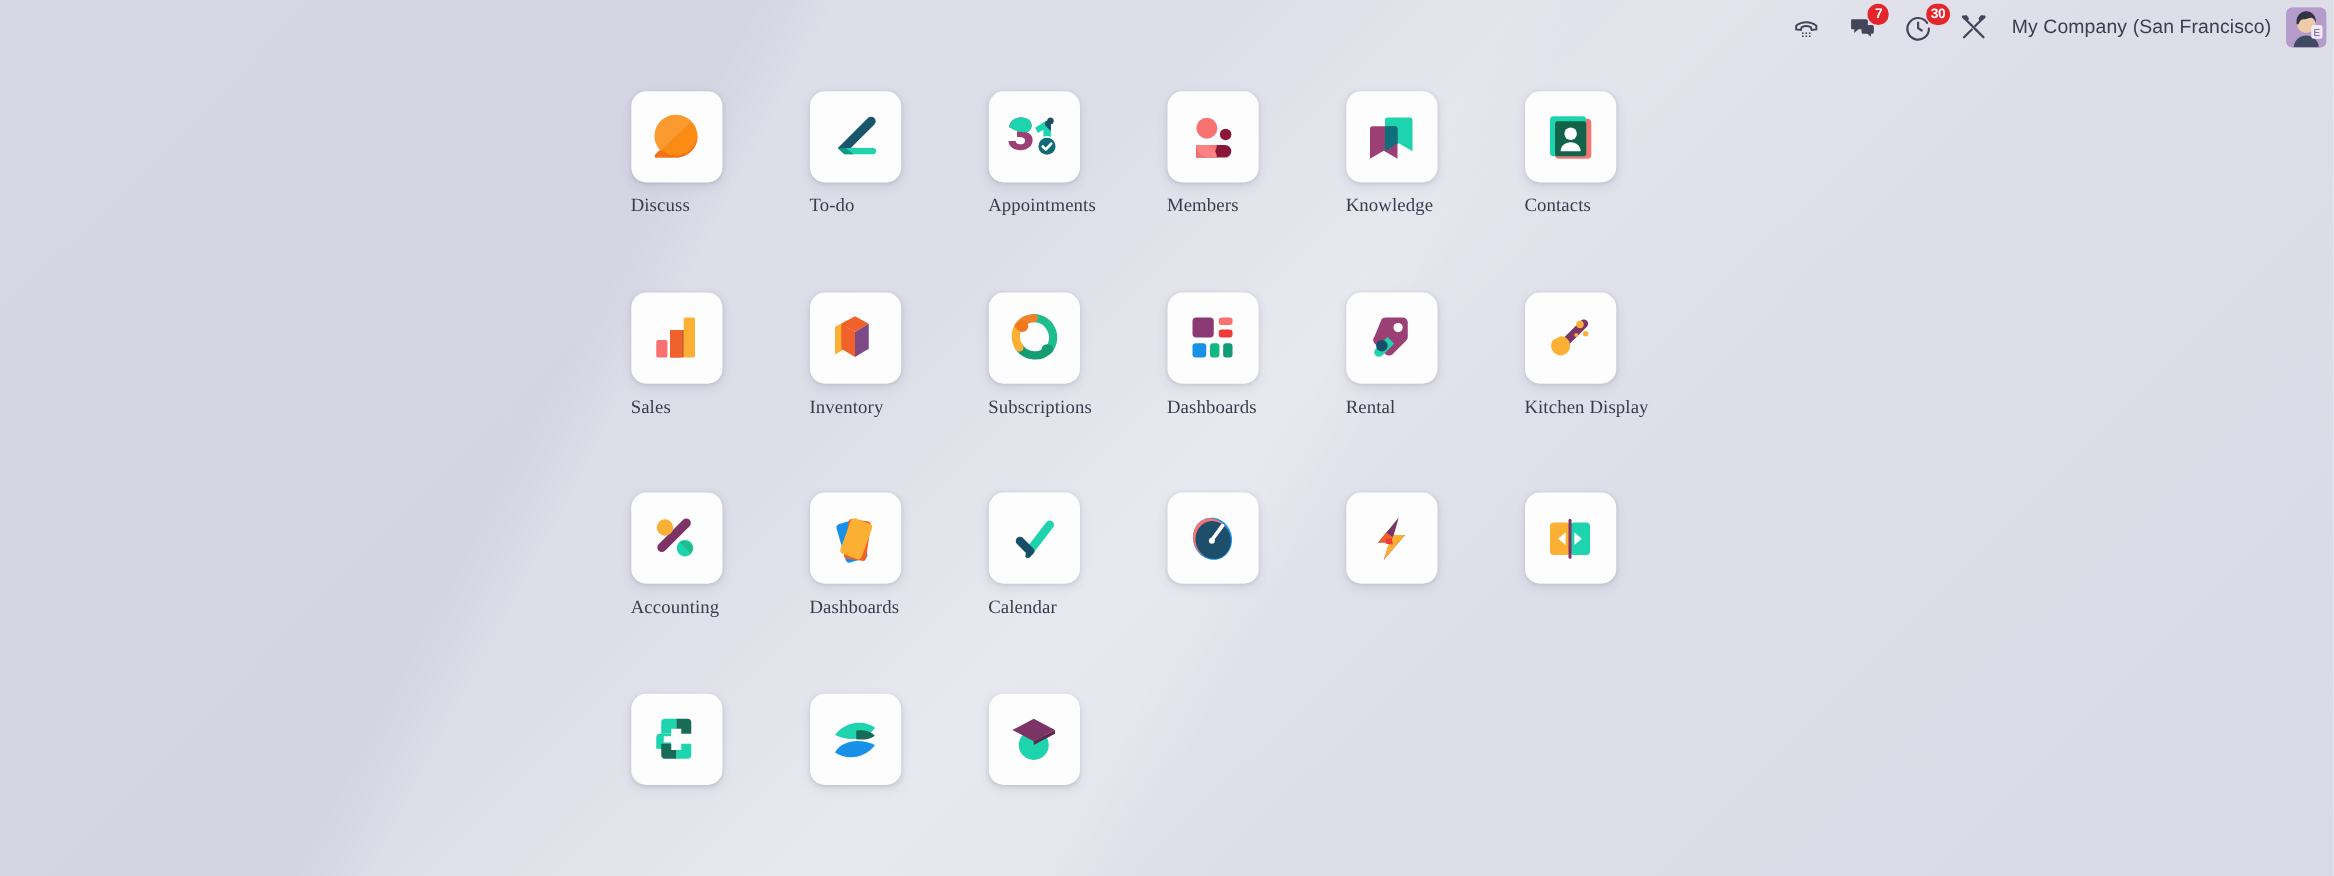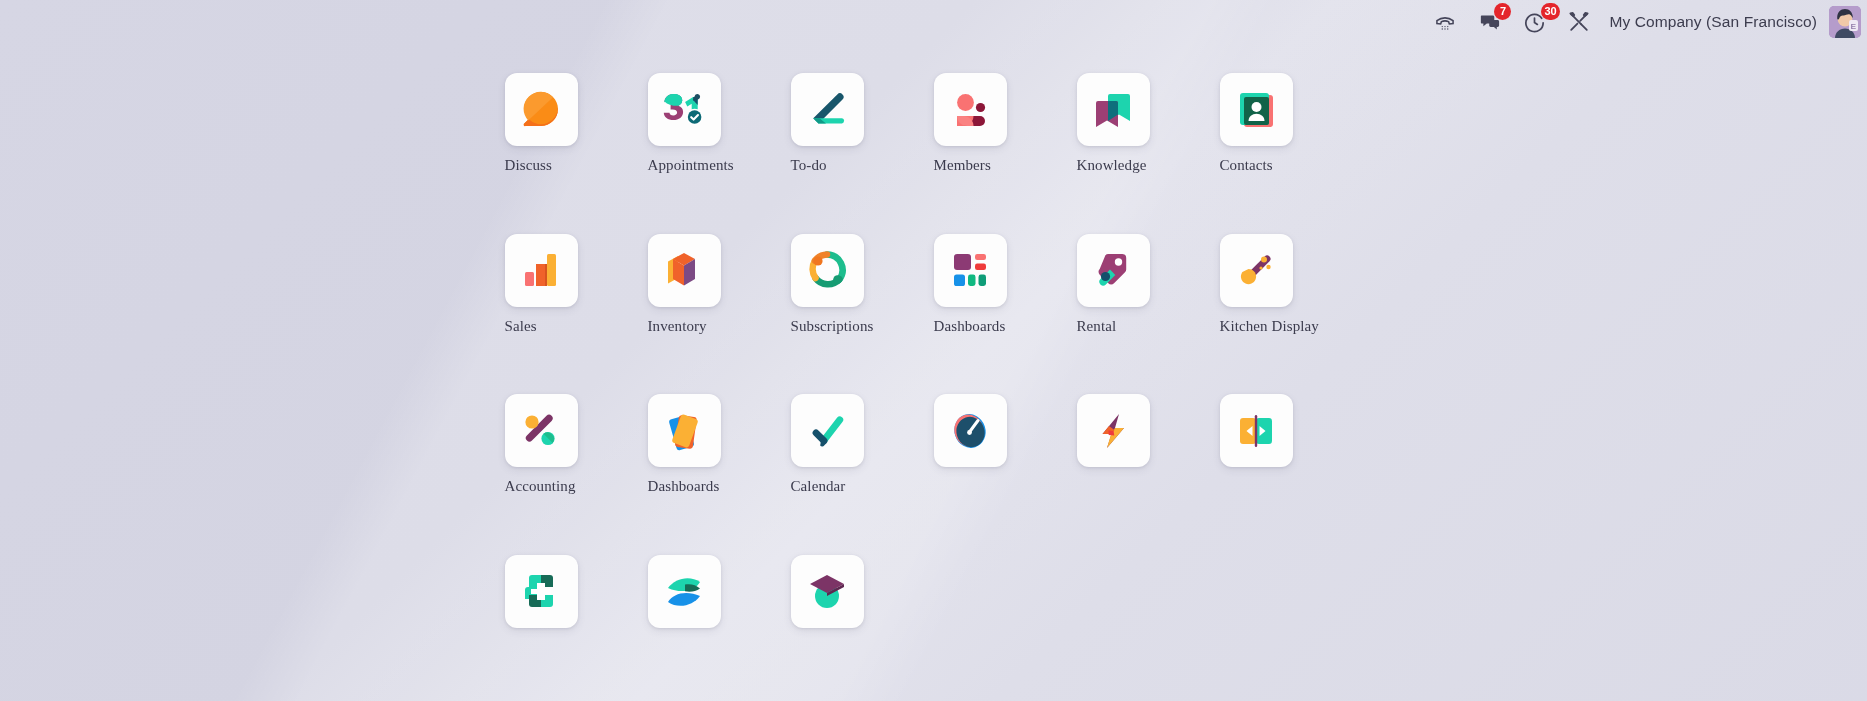--- a/index.html
+++ b/index.html
@@ -226,47 +226,47 @@
           <path d="M37 12.2A17 17 0 0 0 12.2 35.5l24.8-23.3z" fill="#fb9a2e"></path>
         </svg>
       </div>
       <div class="app-label">Discuss</div>
     </div>
 
 
     <div class="app">
       <div class="app-tile">
         <svg width="50" height="50" viewBox="0 0 50 50">
+          <path d="M40.5 9.4a3.6 3.6 0 0 1 0 5.1L16.6 38.4l-5.3-5.1L35.3 9.4a3.7 3.7 0 0 1 5.2 0z" fill="#18566b"></path>
+          <path d="M11.2 33.3l5.4 5.1H40a2.6 2.6 0 0 0 0-5.1z" fill="#1dd4ae"></path>
+          <path d="M11.2 33.3l5.4 5.1H24l-6.5-5.1z" fill="#0f9a88"></path>
+        </svg>
+      </div>
+      <div class="app-label">To-do</div>
+    </div>
+
+    <div class="app">
+      <div class="app-tile">
+        <svg width="50" height="50" viewBox="0 0 50 50">
           <path d="M5.5 17c0-4.6 4-8 9.3-8 4.8 0 8.4 2.4 8.4 6.3 0 2.6-1.5 4.4-3.9 5.5 3 .9 4.8 3.1 4.8 6.2 0 4.9-4.2 8.1-9.7 8.1-5.4 0-9.6-2.9-9.6-7.3h5.7c0 1.6 1.6 2.6 3.8 2.6 2.2 0 3.8-1.1 3.8-2.9 0-2-1.7-3-4.5-3h-2v-4.6h1.9c2.4 0 4-1 4-2.7 0-1.6-1.3-2.5-3.2-2.5-2 0-3.3 1-3.3 2.3z" fill="#9c3f74"></path>
           <path d="M5.5 17c0-4.6 4-8 9.3-8 4.8 0 8.4 2.4 8.4 6.3 0 2.6-1.5 4.4-3.9 5.5l-1.2.4c2.2-1.2 3.2-2.9 3.2-5 0-3.4-3-5.6-7-5.6-4.5 0-8 2.8-8.5 6.9z" fill="#1dd4ae"></path>
           <path d="M23.2 15.3c0 2.6-1.5 4.4-3.9 5.5-6 .2-10.8-1.4-13.8-4.4C6.5 12 10.3 9 15 9c4.6 0 8.2 2.4 8.2 6.3z" fill="#1dd4ae"></path>
           <path d="M32.7 35.1V18.8l-4.4 2.6-2.2-4.3 8-5.1h4.6v23.1z" fill="#1dd4ae"></path>
           <path d="M34.3 11.9h4.4v8l-4.4-4.6z" fill="#15506b"></path>
           <path d="M36.4 9.8c1.9-1.5 4.3-.6 4.6 1.6.2 1.7-1 2.9-2.7 3.1l-4.6.5z" fill="#1d4f63"></path>
           <circle cx="35.6" cy="32" r="8.2" fill="#fff"></circle>
           <circle cx="35.6" cy="32" r="6.8" fill="#0d6a76"></circle>
           <path d="M32.2 32.2l2.4 2.4 4.4-4.6" fill="none" stroke="#fff" stroke-width="2.1" stroke-linecap="round" stroke-linejoin="round"></path>
         </svg>
       </div>
       <div class="app-label">Appointments</div>
     </div>
 
     <div class="app">
       <div class="app-tile">
-        <svg width="50" height="50" viewBox="0 0 50 50">
-          <path d="M40.5 9.4a3.6 3.6 0 0 1 0 5.1L16.6 38.4l-5.3-5.1L35.3 9.4a3.7 3.7 0 0 1 5.2 0z" fill="#18566b"></path>
-          <path d="M11.2 33.3l5.4 5.1H40a2.6 2.6 0 0 0 0-5.1z" fill="#1dd4ae"></path>
-          <path d="M11.2 33.3l5.4 5.1H24l-6.5-5.1z" fill="#0f9a88"></path>
-        </svg>
-      </div>
-      <div class="app-label">To-do</div>
-    </div>
-
-    <div class="app">
-      <div class="app-tile">
         <circle-holder></circle-holder>
         <svg width="50" height="50" viewBox="0 0 50 50">
           <circle cx="20.5" cy="17.5" r="8.4" fill="#f97272"></circle>
           <circle cx="35.5" cy="22.5" r="4.6" fill="#8c1638"></circle>
           <path d="M12 31h23a5 5 0 0 1 0 10H12z" fill="#8c1638"></path>
           <path d="M12 31h16.5c0 5.5-4.5 10-10 10H12z" fill="#f97272"></path>
           <path d="M12 31c0 5.5 4.5 10 10 10h6.5c0-5.5-4.5-10-10-10z" fill="#fa8282"></path>
         </svg>
       </div>
       <div class="app-label">Members</div>

